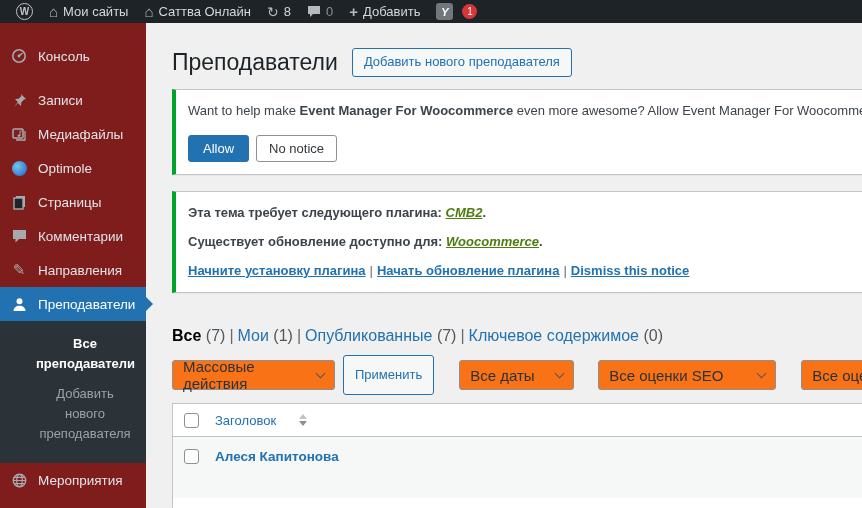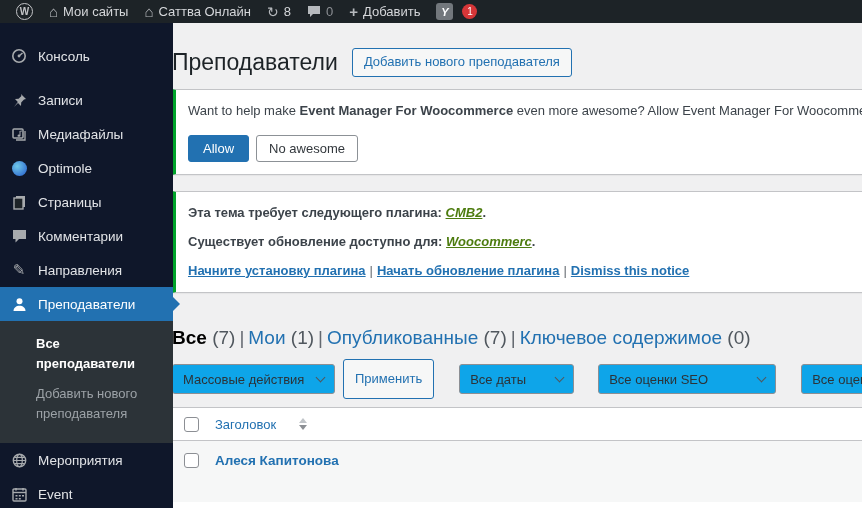--- a/index.html
+++ b/index.html
@@ -16,22 +16,22 @@
     display:flex; align-items:center; justify-content:center; font-size:10px; font-weight:bold; color:#c3c4c7; }
   .house { font-size:15px; line-height:1; color:#b6b9bd; }
   .update-glyph { font-size:14px; line-height:1; color:#b6b9bd; }
   .plus-glyph { font-size:15px; font-weight:bold; color:#b6b9bd; line-height:1; }
   .yoast-sq { width:17px; height:17px; background:#72777c; border-radius:3px; color:#fff;
     font-style:italic; font-weight:bold; font-size:11px; display:flex; align-items:center; justify-content:center; }
   .badge-red { min-width:15px; height:15px; border-radius:50%; background:#d63638; color:#fff;
     font-size:10px; display:flex; align-items:center; justify-content:center; margin-left:4px; padding:0 3px; }
 
   
-  .sidebar { position:fixed; top:23px; left:0; bottom:0; width:173px; background:#0f172a;
-    color:#e2e4e7; z-index:20; padding-top:16px; font-size:13.5px; }
+  .sidebar { position:fixed; top:23px; left:0; bottom:0; width:146px; background:#7f1d1d;
+    color:#e2e4e7; z-index:20; padding-top:16px; font-size:13.5px;text-align:center; }
   .menu-item { display:flex; align-items:center; gap:10px; height:34px; padding:0 10px; cursor:pointer; color:#e2e4e7; }
   .menu-item .mi-icon { width:18px; display:inline-flex; justify-content:center; align-items:center; color:#a7aaad; font-size:15px; }
   .menu-item svg { display:block; }
   .mi-sep { margin-top:10px; }
   .menu-item.active { background:#2271b1; color:#fff; position:relative; }
   .menu-item.active .mi-icon { color:#fff; }
   .menu-item.active::after { content:""; position:absolute; right:-7px; top:50%; margin-top:-8px;
     border:8px solid transparent; border-left:8px solid #2271b1; border-right:none; }
   .submenu { background:#2c3338; padding:8px 0 14px; }
   .submenu-link { display:block; padding:5px 12px 5px 12px; color:#9ca2a7; font-size:13px; line-height:20px; cursor:pointer;margin-left:24px; }
@@ -55,27 +55,27 @@
   .notice .btn-row { margin-top:14px; display:flex; gap:7px; }
   .btn-primary { background:#2271b1; border:1px solid #2271b1; color:#fff; border-radius:3px;
     padding:5px 14px; font-size:13px; cursor:pointer; }
   .btn-plain { background:#fff; border:1px solid #8c9196; color:#32373c; border-radius:3px;
     padding:5px 12px; font-size:13px; cursor:pointer; }
   .lnk { color:#2271b1; cursor:pointer; }
   .lnk-em { color:#4d7c0f; font-style:italic; font-weight:bold; text-decoration:underline; cursor:pointer; }
   .lnk-strong { color:#2271b1; font-weight:bold; text-decoration:underline; cursor:pointer; }
   .pipe { color:#646970; margin:0 4px; }
 
-  .filter-row { margin-top:34px; font-size:19px; color:#646970; }
+  .filter-row { margin-top:34px; font-size:16px; color:#646970; }
   .filter-current { color:#000; font-weight:bold; }
   .filter-count { color:#50575e; }
 
   .toolbar { margin-top:10px; display:flex; align-items:center; }
-  .fake-select { height:30px; background:#0ea5e9; border:1px solid #8c8f94; border-radius:3px;
-    display:flex; align-items:center; justify-content:space-between; padding:0 10px; font-size:13px;
+  .fake-select { height:30px; background:#f97316; border:1px solid #8c8f94; border-radius:3px;
+    display:flex; align-items:center; justify-content:space-between; padding:0 10px; font-size:15px;
     color:#2c3338; cursor:pointer; }
   .chev { width:7px; height:7px; border-right:1.6px solid #50575e; border-bottom:1.6px solid #50575e;
     transform:rotate(45deg); margin:-3px 0 0 10px; flex:none; }
   .toolbar .btn-secondary { margin-left:8px; height:40px; }
   .w-bulk { width:163px; }
   .w-dates { width:115px; margin-left:25px; }
   .w-seo { width:178px; margin-left:24px; }
   .w-read { width:170px; margin-left:25px; }
 
   .list-table { margin-top:8px; background:#fff; border:1px solid #c3c4c7; }
@@ -239,27 +239,27 @@
 
   <div class="page-head">
     <h1 class="page-title">Преподаватели</h1>
     <span class="btn-secondary">Добавить нового преподавателя</span>
   </div>
 
   <div class="notice wide">
     <p><span>Want to help make </span><b>Event Manager For Woocommerce</b><span> even more awesome? Allow Event Manager For Woocommerc</span></p>
     <div class="btn-row">
       <button class="btn-primary">Allow</button>
-      <button class="btn-plain">No awesome</button>
+      <button class="btn-plain">No notice</button>
     </div>
   </div>
 
   <div class="notice wide" style="margin-top:16px;">
     <p><b>Эта тема требует следующего плагина: </b><span class="lnk-em">CMB2</span><b>.</b></p>
-    <p><b>Существует обновление доступно для: </b><span class="lnk-em">Woocommerc</span><b>.</b></p>
+    <p><b>Существует обновление доступно для: </b><span class="lnk-em">Woocommerce</span><b>.</b></p>
     <p><span class="lnk-strong">Начните установку плагина</span><span class="pipe">|</span><span class="lnk-strong">Начать обновление плагина</span><span class="pipe">|</span><span class="lnk-strong">Dismiss this notice</span></p>
   </div>
 
   <div class="filter-row"><span class="filter-current">Все</span>&nbsp;<span class="filter-count">(7)</span><span class="pipe">|</span><span class="lnk">Мои</span>&nbsp;<span class="filter-count">(1)</span><span class="pipe">|</span><span class="lnk">Опубликованные</span>&nbsp;<span class="filter-count">(7)</span><span class="pipe">|</span><span class="lnk">Ключевое содержимое</span>&nbsp;<span class="filter-count">(0)</span></div>
 
   <div class="toolbar wide">
     <div class="fake-select w-bulk">
       <span>Массовые действия</span>
       <span class="chev"></span>
     </div>

